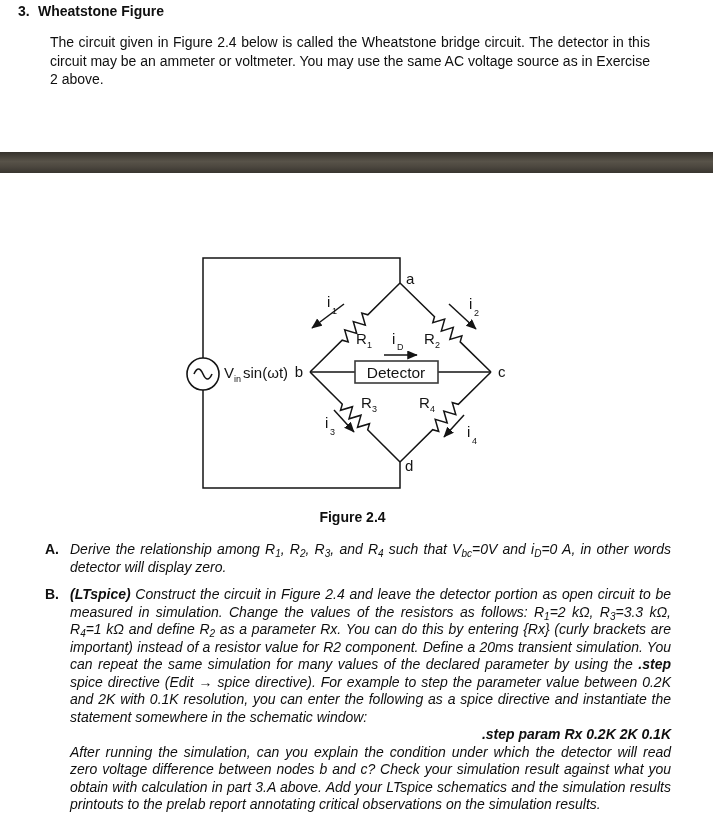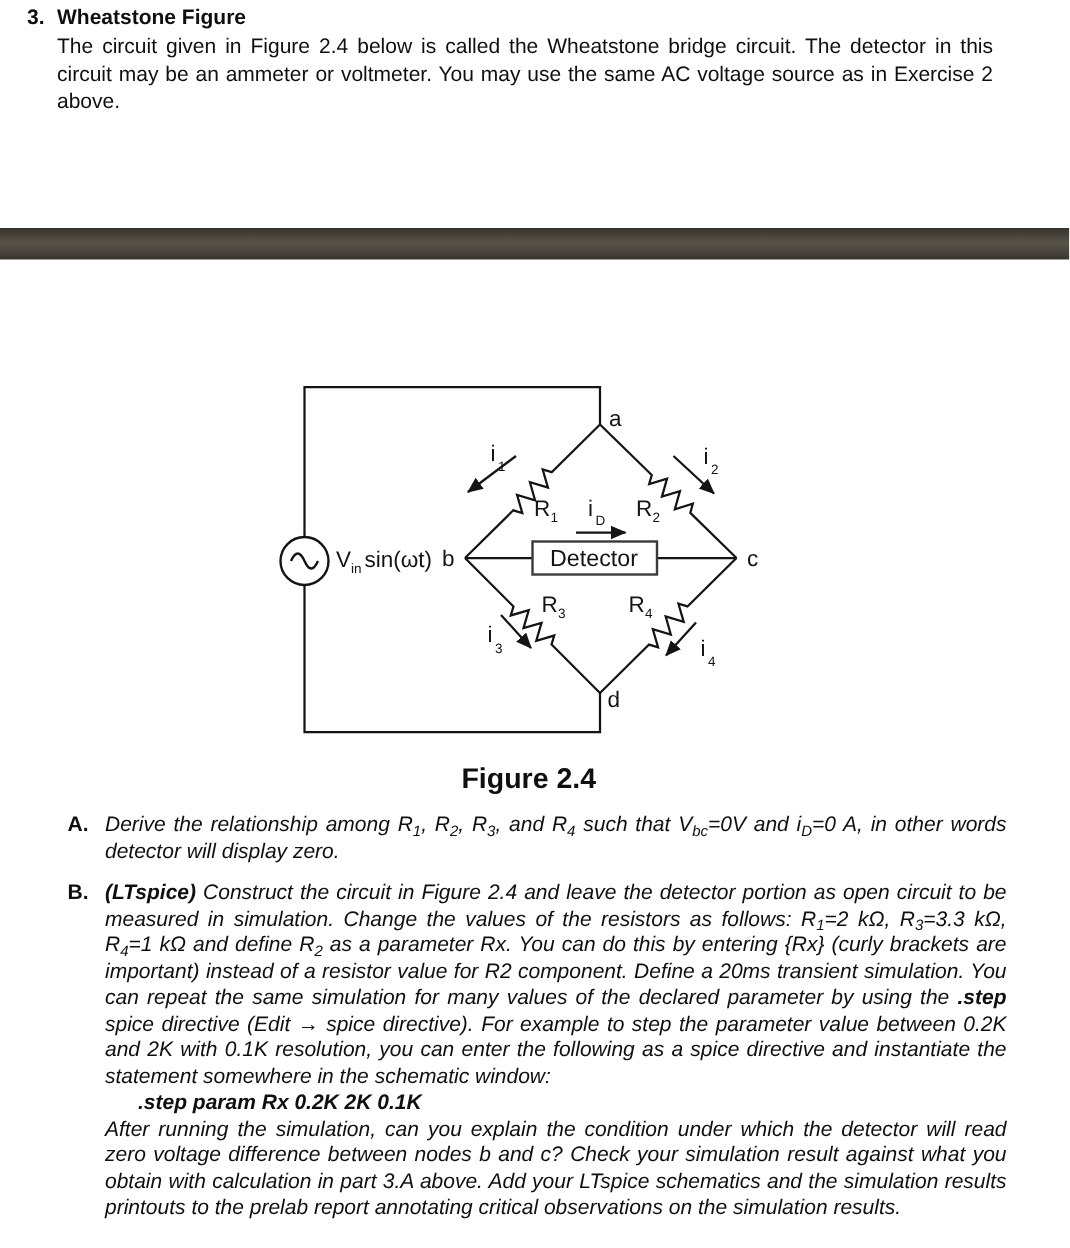--- a/index.html
+++ b/index.html
@@ -5,41 +5,41 @@
   html,body{margin:0;padding:0;background:#ffffff;}
   .doc{
     position:relative;width:713px;height:832px;overflow:hidden;background:#fff;
     font-family:"Liberation Sans",sans-serif;font-size:14px;color:#0f0f0f;
   }
   
   .heading{position:absolute;top:2px;left:18px;width:644px;display:flex;line-height:18.8px;}
   .num{font-weight:bold;width:20px;flex:none;}
   .hc{flex:1;}
   .title{font-weight:bold;}
-  .intro{margin:0;text-align:justify;}
+  .intro{margin:12px;text-align:justify;}
   
   .divider{
     position:absolute;top:152px;left:0;width:713px;height:21px;
     background:linear-gradient(180deg,#35322c 0%,#585349 45%,#4c473f 70%,#38352f 100%);
   }
   
   .circuit{position:absolute;top:253px;left:0;}
   .circuit text{font-family:"Liberation Sans",sans-serif;fill:#141414;}
   .lbl{font-size:15px;}
   .sub{font-size:9px;}
   .det{font-size:15.5px;}
   
-  .caption{position:absolute;top:509px;left:0;width:705px;text-align:center;font-weight:bold;font-size:19px;}
+  .caption{position:absolute;top:509px;left:0;width:705px;text-align:center;font-weight:bold;font-size:14px;}
   
   .items{position:absolute;top:541px;left:45px;width:626px;line-height:17.5px;}
   .item{display:flex;margin-bottom:10px;}
   .ilabel{font-weight:bold;width:25px;flex:none;}
   .itext{flex:1;font-style:italic;}
   .itext p{margin:0;text-align:justify;}
-  p.directive{text-align:left;font-weight:bold;padding-left:22px;}
+  p.directive{text-align:right;font-weight:bold;padding-left:22px;}
   sub{font-size:10px;line-height:0;vertical-align:-3px;}
   b{font-weight:bold;margin-top:14px;}
 </style>
 </head>
 <body>
 
 <div class="doc">
 
   <div class="heading">
     <span class="num">3.</span>

